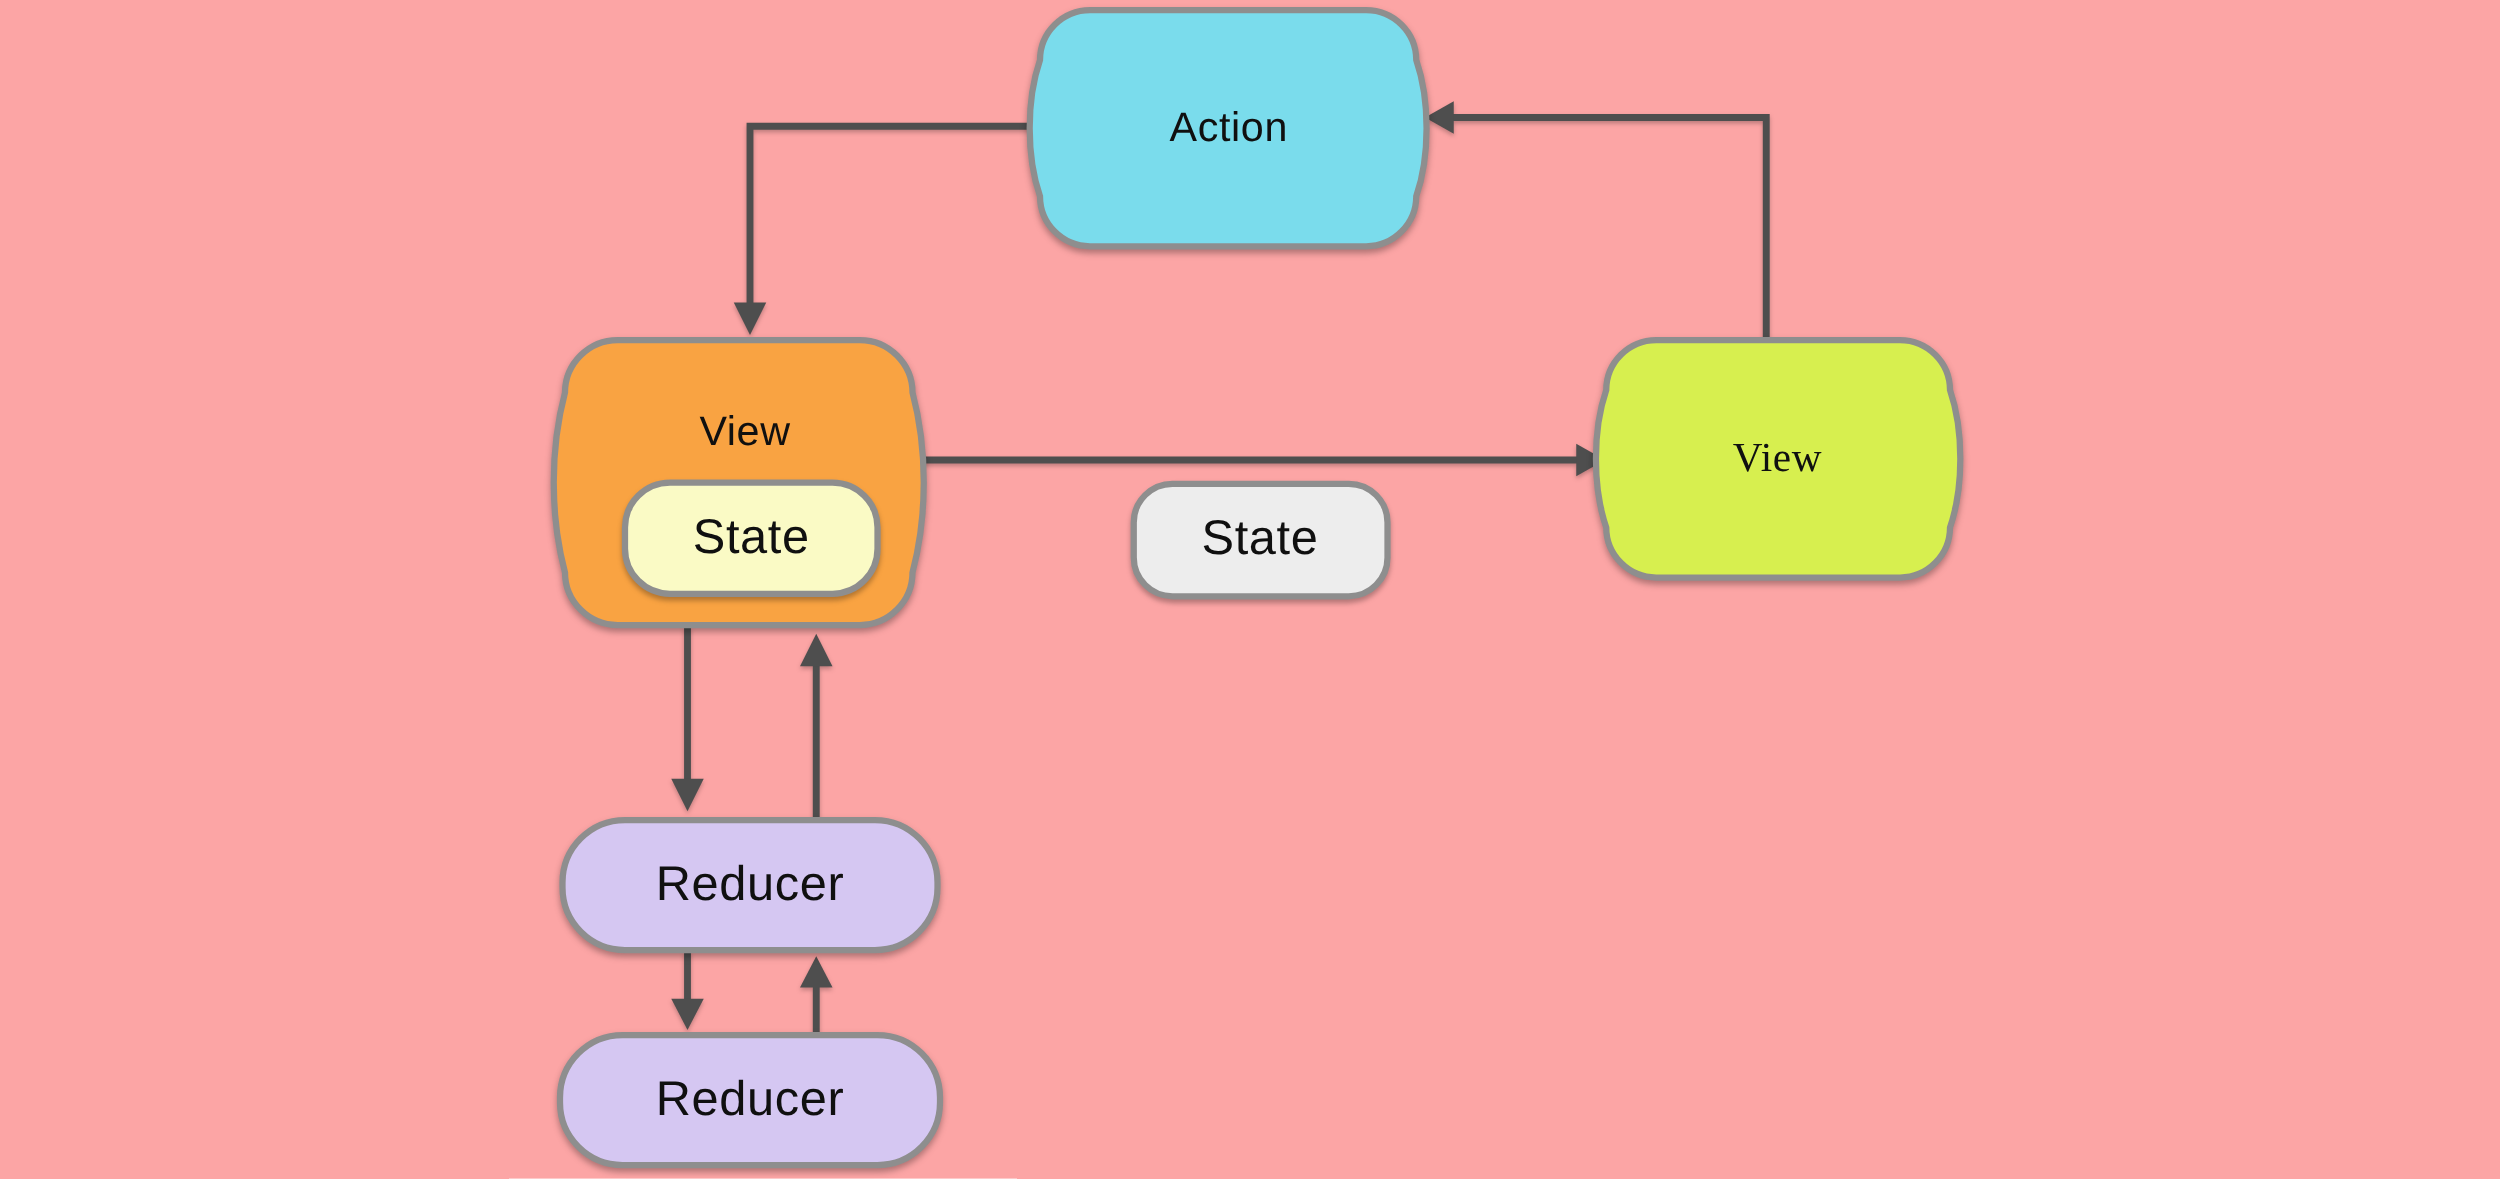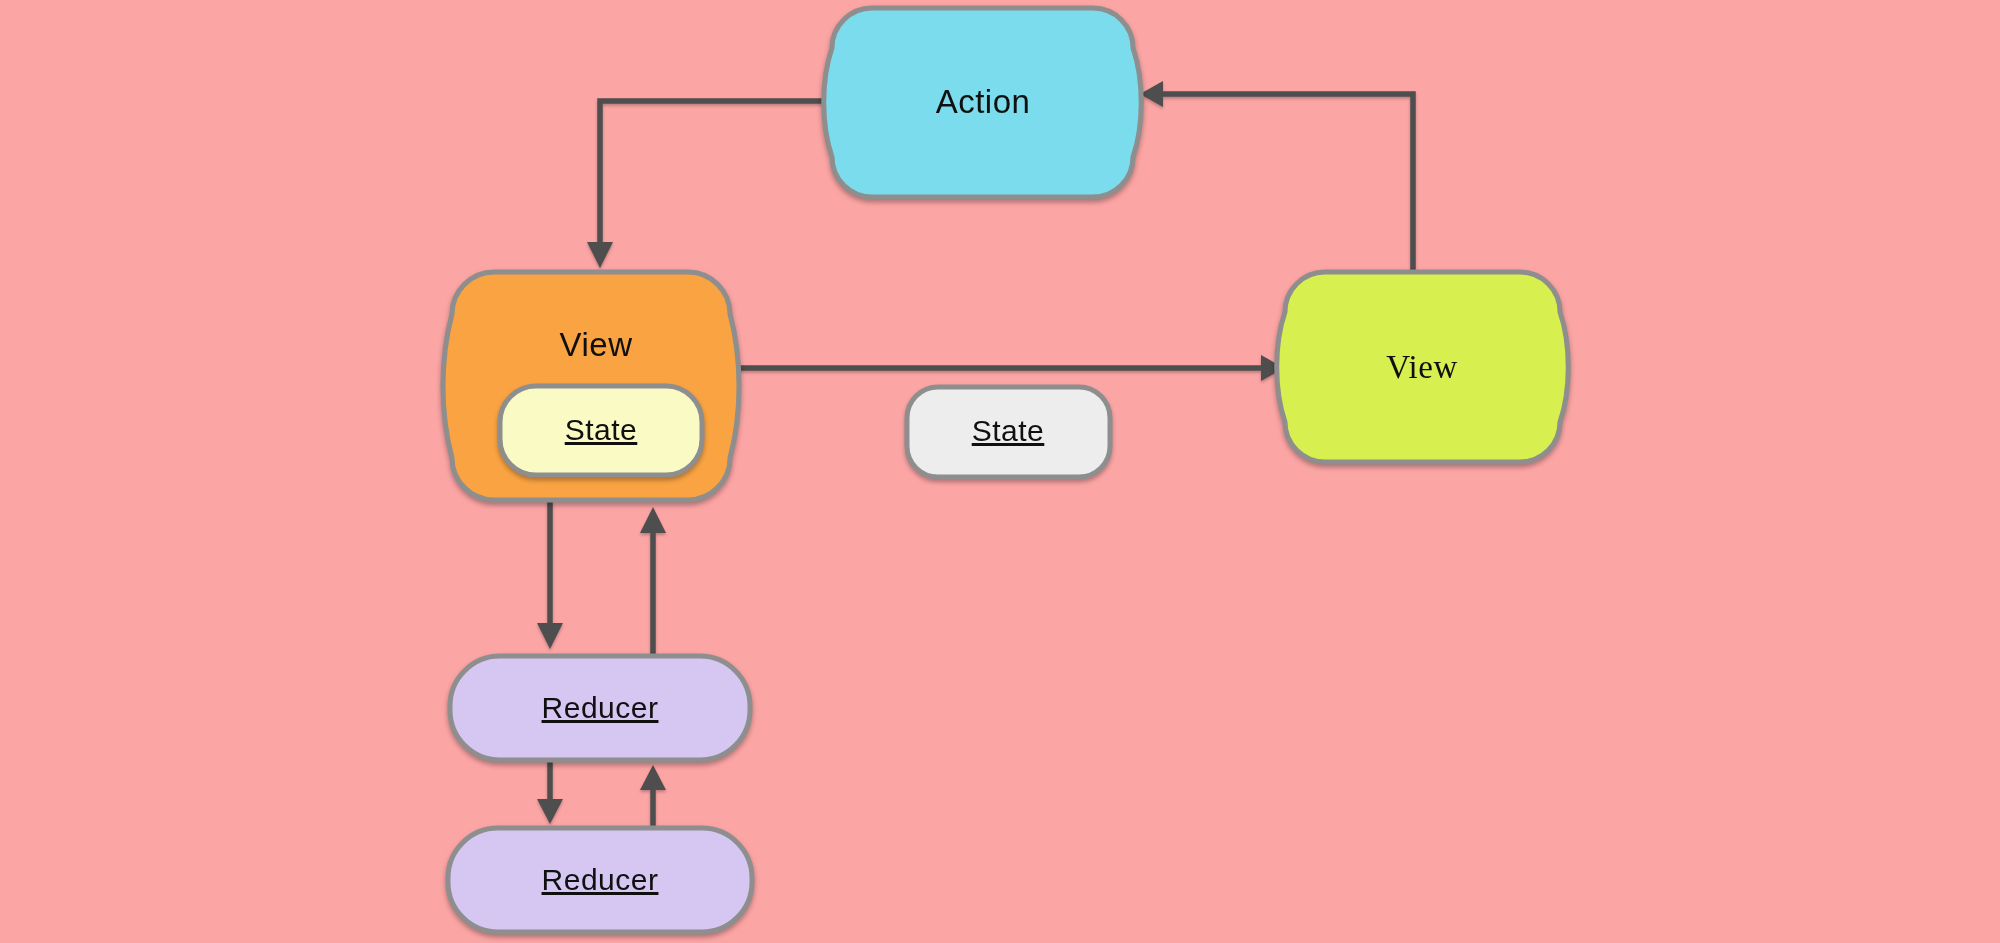--- a/index.html
+++ b/index.html
@@ -46,21 +46,21 @@
   }
   .label {
     position: absolute;
     transform: translate(-50%, -50%);
     color: #101010;
     white-space: nowrap;
     letter-spacing: 0.5px;
     user-select: none;
   }
   .label.big   { font-size: 33px; }
-  .label.small { font-size: 30px; text-decoration: underline; }
+  .label.small { font-size: 39px; }
 </style>
 </head>
 <body>
 
 <div class="canvas">
 
   <svg class="diagram-svg" viewBox="0 0 2000 943">
 
     <g class="arrow-g">
       <path class="arrow-line" d="M 832,101 L 600,101 L 600,244"></path>

